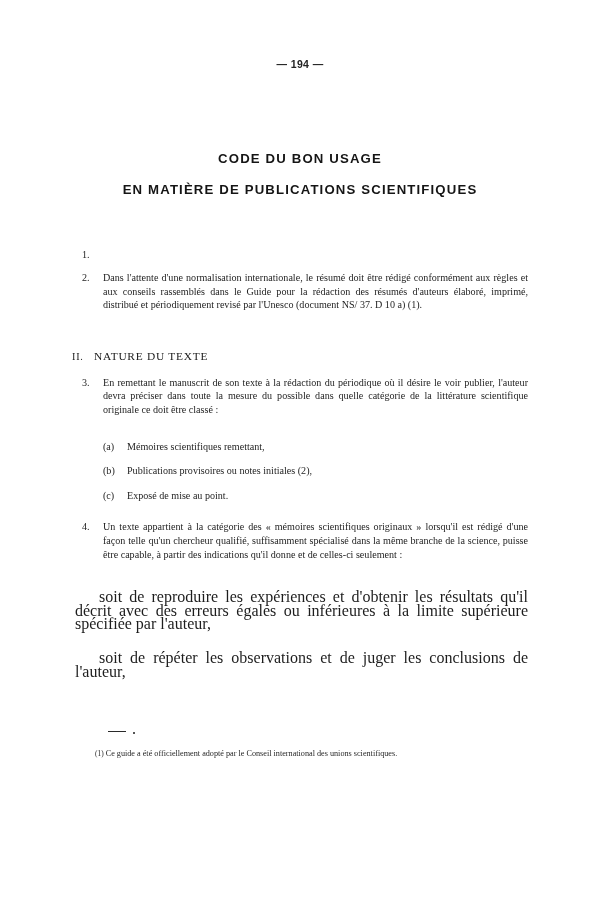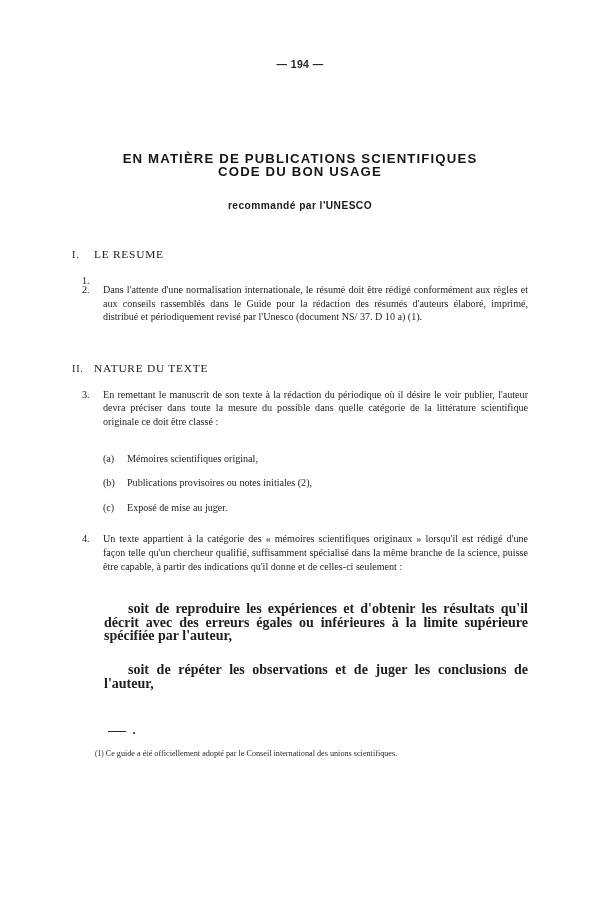--- a/index.html
+++ b/index.html
@@ -122,29 +122,28 @@
     left: 103px;
     top: 0;
     width: 22px;
     text-align: left;
     font-size: 10.1px;
   }
 
   
   .soit {
     margin: 0 0 13px 0;
-    padding-left: 104px;
+    padding-left: 75px;
     padding-right: 72px;
     text-indent: 24px;
-    font-size: 14px;
+    font-size: 16px;
     line-height: 13.6px;
     text-align: justify;
     text-justify: inter-word;
     color: #1d1d1d;
-    font-weight: bold;
   }
   .soit.flush { text-indent: 0; }
 
   .spacer-sm { height: 7px; }
   .spacer-md { height: 13px; }
 
   
   .footnotes {
     position: absolute;
     top: 731px;
@@ -186,30 +185,26 @@
   .fn-num { font-size: 7.4px; }
 </style>
 </head>
 <body>
 
 <div class="page">
 
   <div class="folio">— 194 —</div>
 
   <div class="title-block">
+    <div class="title-line l1">CODE DU BON USAGE</div>
     <div class="title-line l2">EN MATIÈRE DE PUBLICATIONS SCIENTIFIQUES</div>
-    <div class="title-line l1">CODE DU BON USAGE</div>
-    <div class="subtitle">recommandé par l'UNESCO</div>
   </div>
 
   <div class="body">
 
-    <div class="section-head">
-      <span class="numeral">I.</span><span>LE RESUME</span>
-    </div>
 
     <div class="clause">
       <span class="marker">1.</span>
     </div>
 
     <div class="spacer-sm"></div>
 
     <div class="clause">
       <span class="marker">2.</span>
       <span>Dans l'attente d'une normalisation internationale, le résumé doit être rédigé conformément aux règles et aux conseils rassemblés dans le Guide pour la rédaction des résumés d'auteurs élaboré, imprimé, distribué et périodiquement revisé par l'Unesco (document NS/ 37. D 10 a) (1).</span>
@@ -223,29 +218,29 @@
 
     <div class="clause">
       <span class="marker">3.</span>
       <span>En remettant le manuscrit de son texte à la rédaction du périodique où il désire le voir publier, l'auteur devra préciser dans toute la mesure du possible dans quelle catégorie de la littérature scientifique originale ce doit être classé :</span>
     </div>
 
     <div class="spacer-sm"></div>
 
     <div class="subitem">
       <span class="marker">(a)</span>
-      <span>Mémoires scientifiques original,</span>
+      <span>Mémoires scientifiques remettant,</span>
     </div>
     <div class="subitem">
       <span class="marker">(b)</span>
       <span>Publications provisoires ou notes initiales (2),</span>
     </div>
     <div class="subitem">
       <span class="marker">(c)</span>
-      <span>Exposé de mise au juger.</span>
+      <span>Exposé de mise au point.</span>
     </div>
 
     <div class="spacer-sm"></div>
 
     <div class="clause">
       <span class="marker">4.</span>
       <span>Un texte appartient à la catégorie des « mémoires scientifiques originaux » lorsqu'il est rédigé d'une façon telle qu'un chercheur qualifié, suffisamment spécialisé dans la même branche de la science, puisse être capable, à partir des indications qu'il donne et de celles-ci seulement :</span>
     </div>
 
     <div class="spacer-md"></div>

